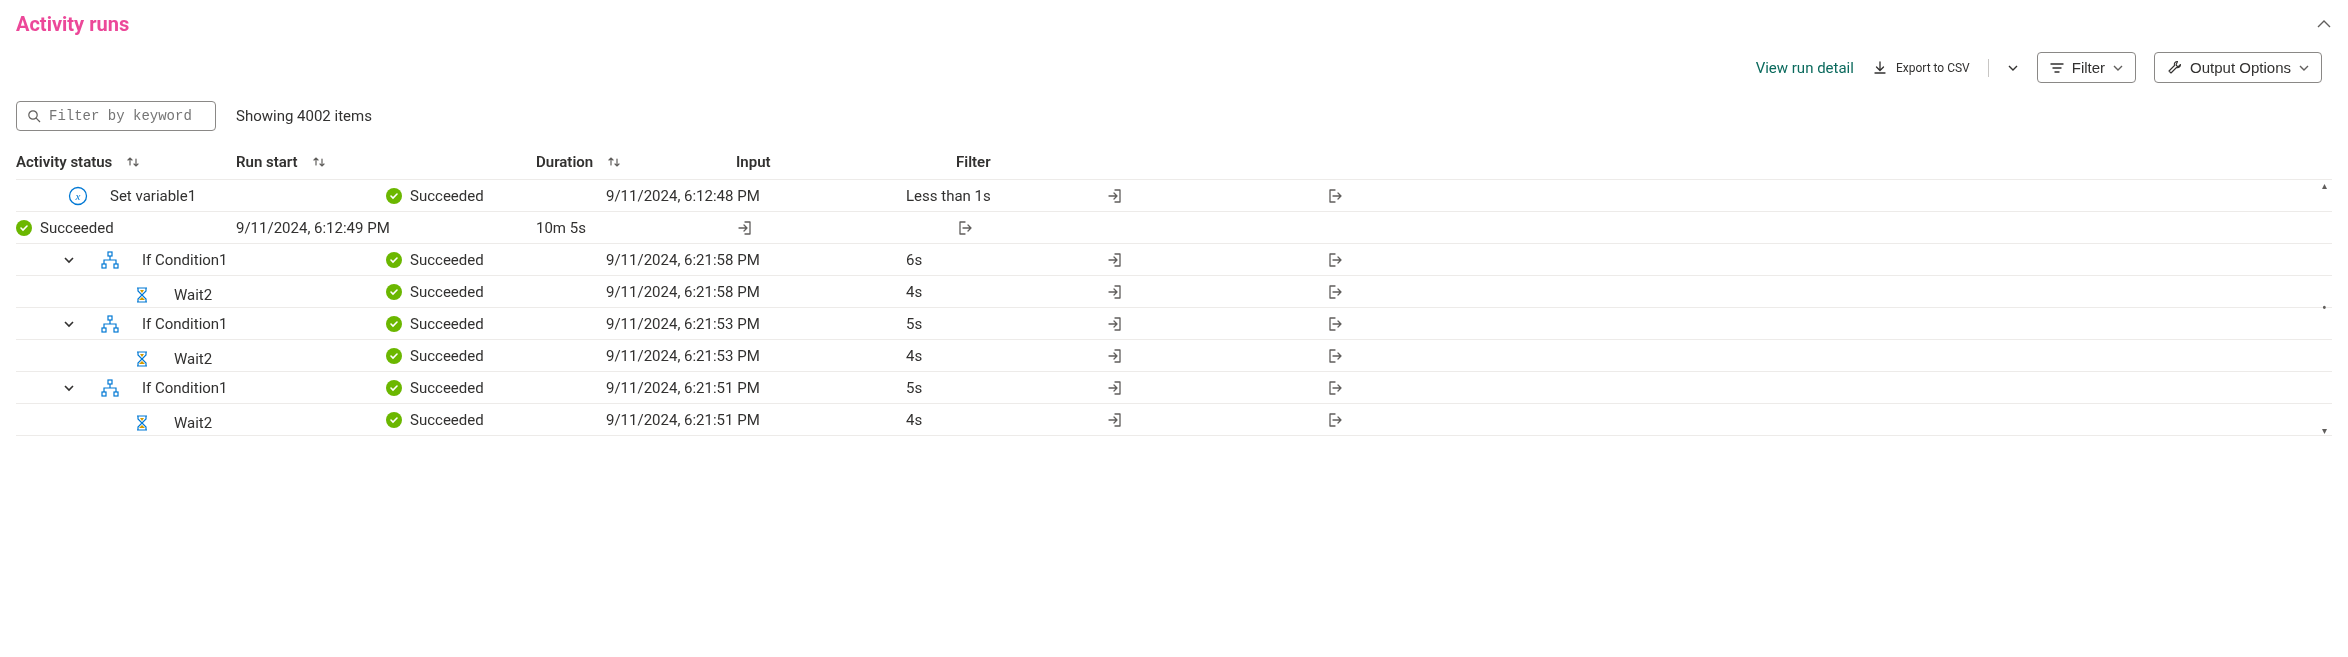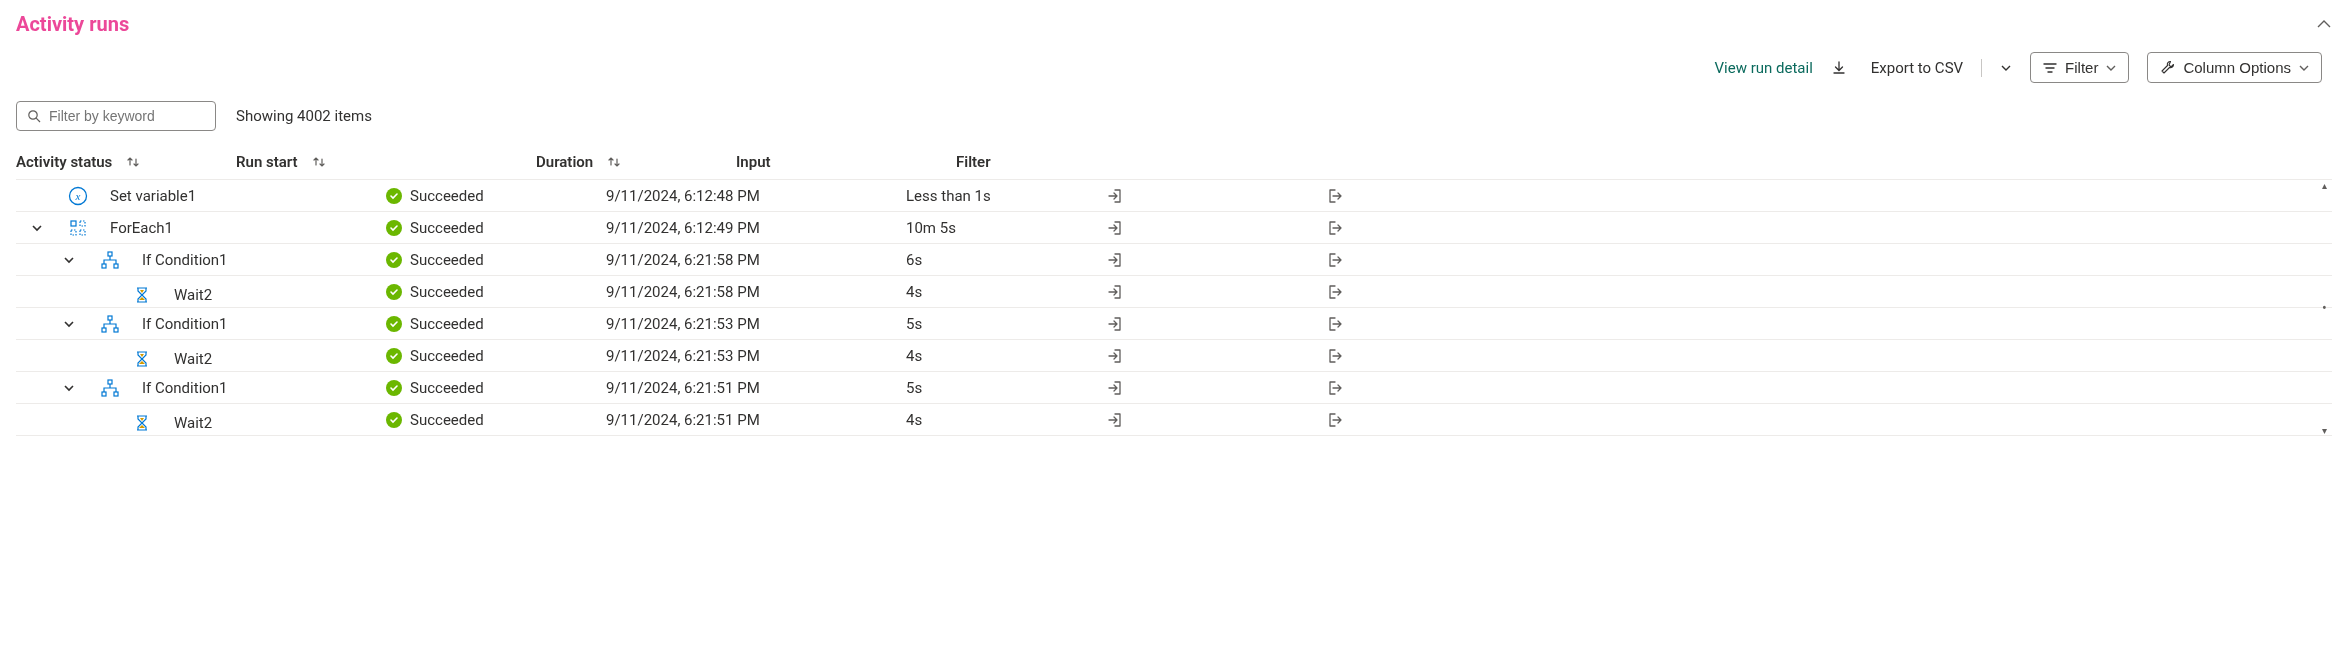--- a/index.html
+++ b/index.html
@@ -33,24 +33,24 @@
   }
   .link-green {
     color: #0b6a5d;
     font-weight: 400;
     cursor: pointer;
     font-size: 15px;
   }
   .toolbar-plain {
     display: inline-flex;
     align-items: center;
-    gap: 24px;
+    gap: 8px;
     color: #323130;
     cursor: pointer;
-    font-size: 15px;
+    font-size: 12px;
     text-align: center;
   }
   .vdiv {
     width: 1px;
     height: 18px;
     background: #c8c6c4;
   }
   .btn {
     display: inline-flex;
     align-items: center;
@@ -79,20 +79,21 @@
     padding: 5px 10px;
     width: 200px;
   }
   .search-box input {
     border: none;
     outline: none;
     font-size: 14px;
     color: #605e5c;
     width: 100%;
     background: transparent;
+    font-family: Liberation Mono, monospace;
   }
   .showing { color: #323130; font-size: 15px; }
   .table { width: 100%; }
   .thead-row {
     display: flex;
     padding: 8px 0;
     font-weight: 600;
     font-size: 15px;
     color: #323130;
   }
@@ -185,21 +186,21 @@
           </svg>
       </span>
     </button>
 
     <button class="btn">
       <span class="icon">
         <svg width="15" height="15" viewBox="0 0 15 15">
             <path d="M10.5 1.5 a3 3 0 0 0 -3 4 L2 11 l2 2 5.5-5.5 a3 3 0 0 0 4-3 L11 7 9 5 Z" fill="none" stroke="#323130" stroke-width="1.1" stroke-linejoin="round"></path>
           </svg>
       </span>
-      <span>Column Options</span>
+      <span>Output Options</span>
       <span class="icon">
         <svg width="10" height="10" viewBox="0 0 10 10">
             <path d="M1 3 L5 7 L9 3" fill="none" stroke="#605e5c" stroke-width="1.4"></path>
           </svg>
       </span>
     </button>
   </div>
 
   <div class="filter-row">
     <div class="search-box">
@@ -287,33 +288,20 @@
           </div>
           <div class="col-output">
             <span class="io-icon">
               <svg width="18" height="18" viewBox="0 0 18 18">
                 <use href="#ico-output"></use>
               </svg>
             </span>
           </div>
         </div>
         <div class="row">
-          <div class="col-name indent-1">
-            <span class="chevron">
-              <svg width="12" height="12" viewBox="0 0 12 12">
-                <path d="M2 4 L6 8 L10 4" fill="none" stroke="currentColor" stroke-width="1.6"></path>
-              </svg>
-            </span>
-            <span class="act-icon">
-              <svg width="20" height="20" viewBox="0 0 20 20">
-                <use href="#ico-foreach"></use>
-              </svg>
-            </span>
-            <span>ForEach1</span>
-          </div>
           <div class="col-status status-cell">
             <span class="succ-badge">
               <svg width="10" height="10" viewBox="0 0 10 10">
                 <path d="M2 5 L4 7 L8 3" fill="none" stroke="#fff" stroke-width="1.6" stroke-linecap="round"></path>
               </svg>
             </span>
             <span>Succeeded</span>
           </div>
           <div class="col-start">
             <span>9/11/2024, 6:12:49 PM</span>

